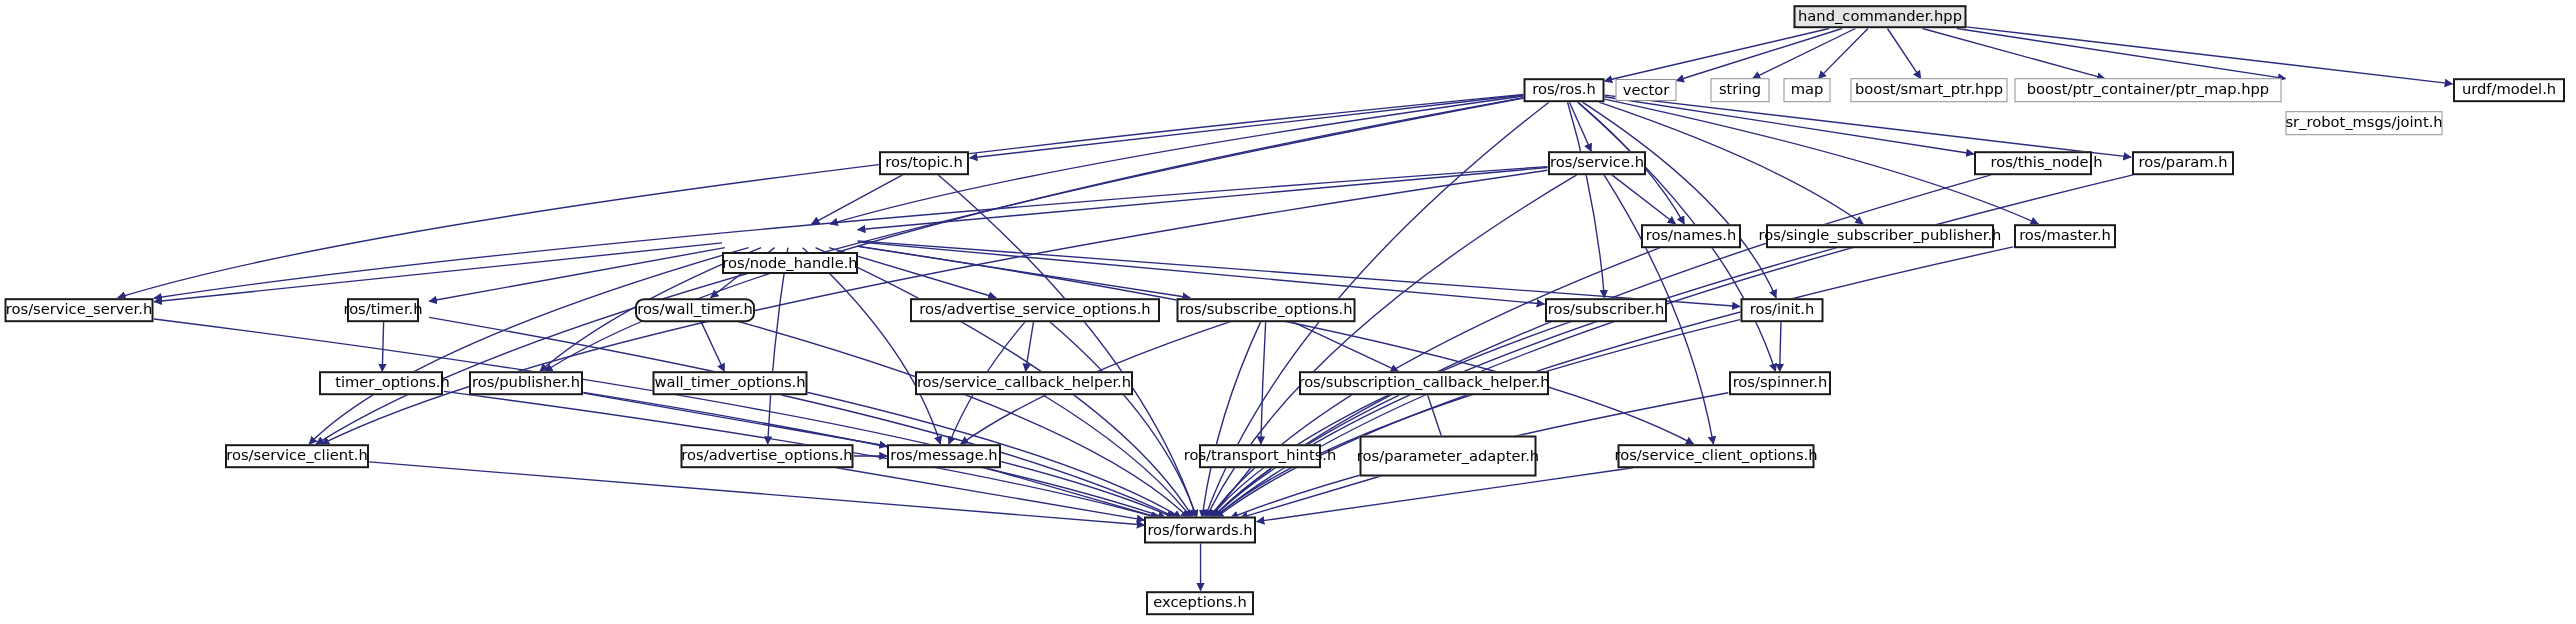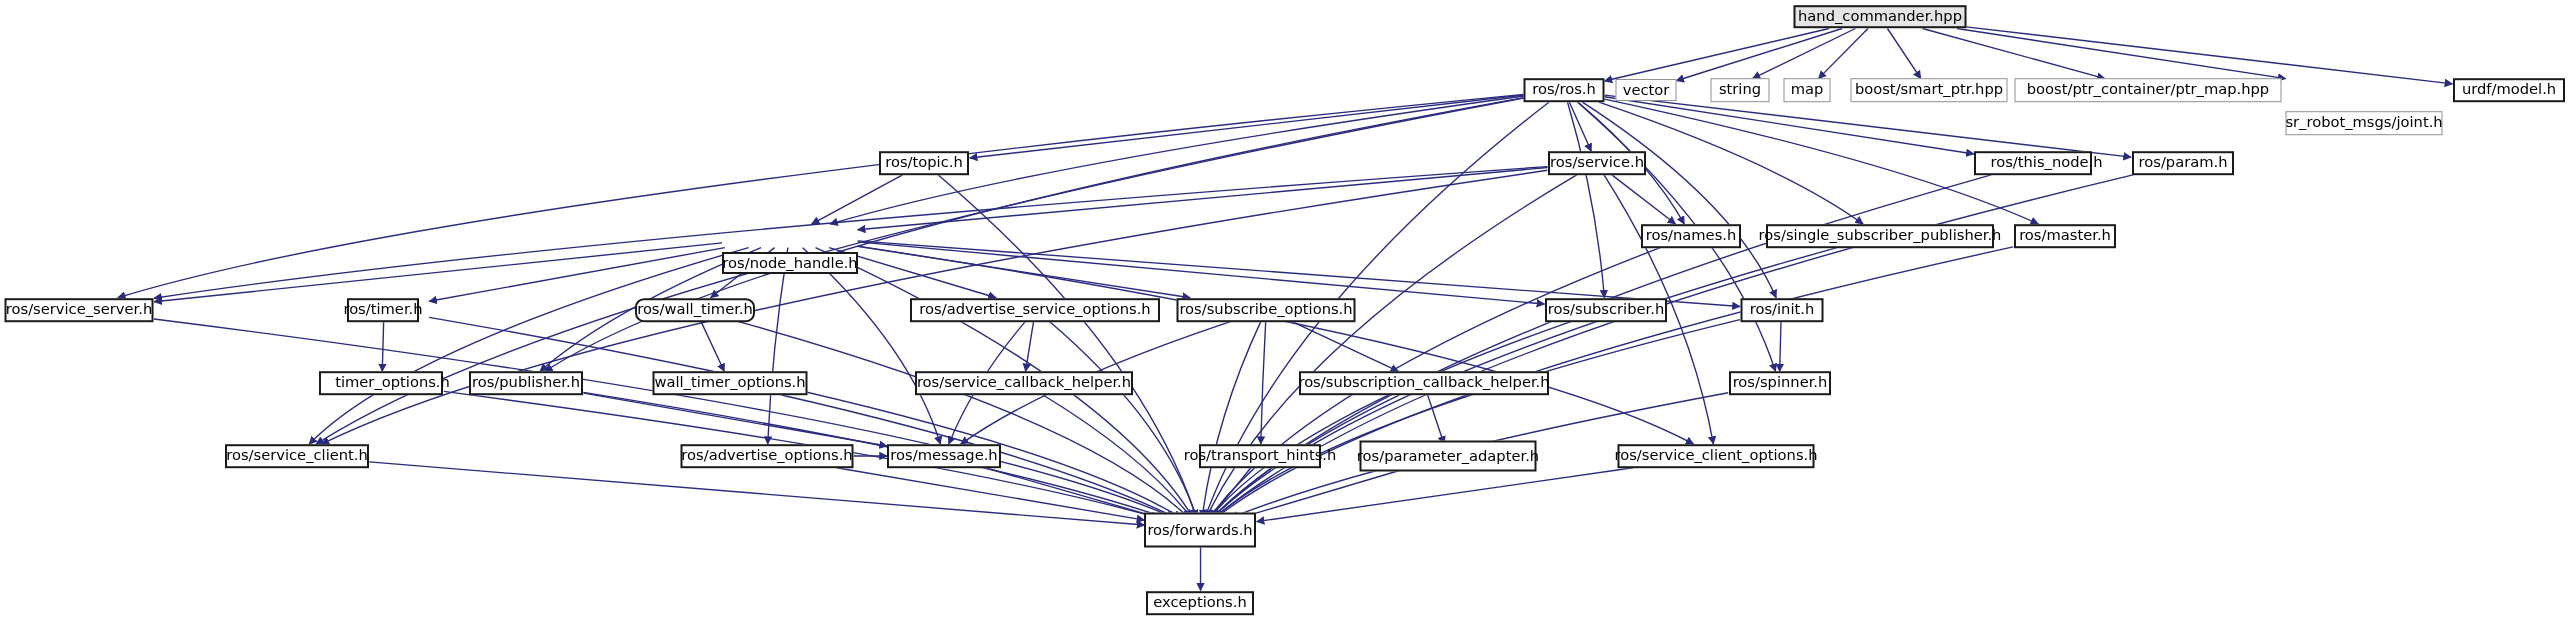--- a/index.html
+++ b/index.html
@@ -241,27 +241,27 @@
       </div>
       <div class="node bold" style="left: 767px; top: 456px; width: 173px; height: 23.6px;">
         <span class="label">ros/advertise_options.h</span>
       </div>
       <div class="node bold" style="left: 944px; top: 456px; width: 114px; height: 23.6px;">
         <span class="label">ros/message.h</span>
       </div>
       <div class="node bold" style="left: 1260px; top: 456px; width: 122px; height: 23.6px;">
         <span class="label">ros/transport_hints.h</span>
       </div>
-      <div class="node bold" style="left: 1448px; top: 456px; width: 177px; height: 31px;">
+      <div class="node bold" style="left: 1448px; top: 456px; width: 177px; height: 41px;">
         <span class="label">ros/parameter_adapter.h</span>
       </div>
       <div class="node bold" style="left: 1716px; top: 456px; width: 197px; height: 23.6px;">
         <span class="label">ros/service_client_options.h</span>
       </div>
-      <div class="node bold" style="left: 1200px; top: 530px; width: 112px; height: 35px;">
+      <div class="node bold" style="left: 1200px; top: 530px; width: 112px; height: 27px;">
         <span class="label">ros/forwards.h</span>
       </div>
       <div class="node bold" style="left: 1200px; top: 603px; width: 108px; height: 23.6px;">
         <span class="label">exceptions.h</span>
       </div>
     </div>
 </div>
 
 
 </body></html>

